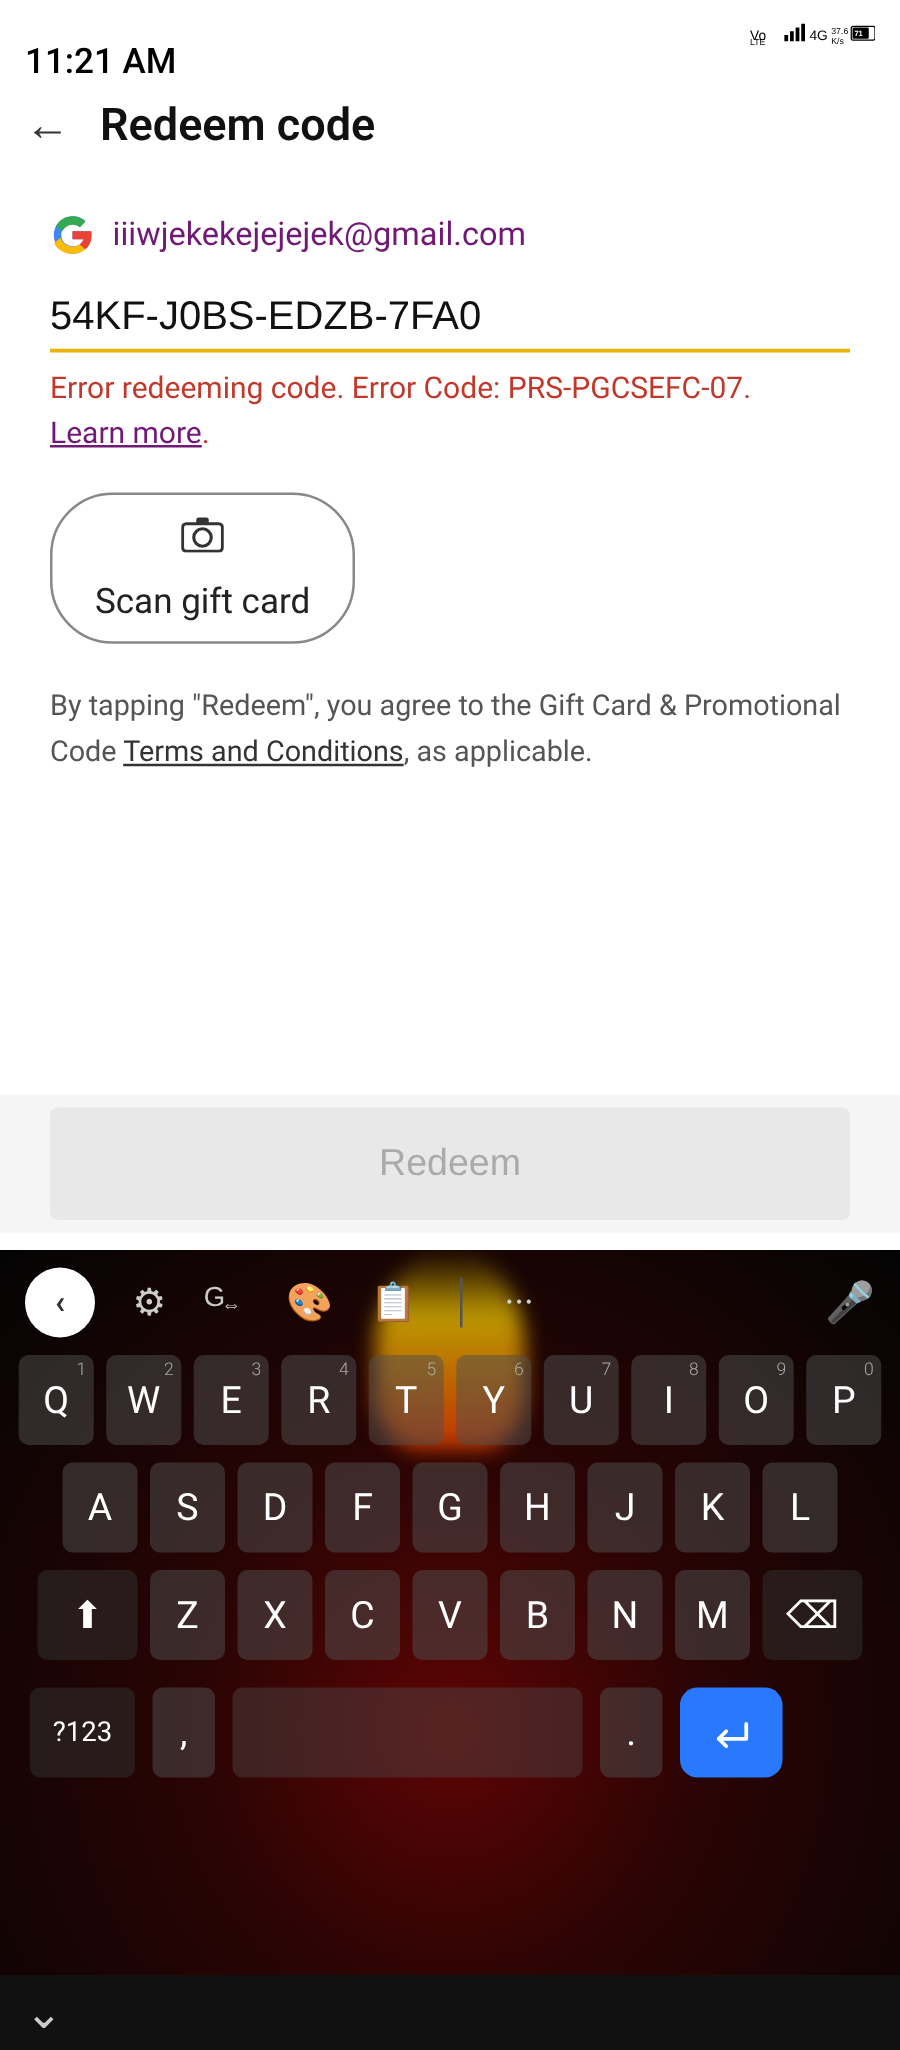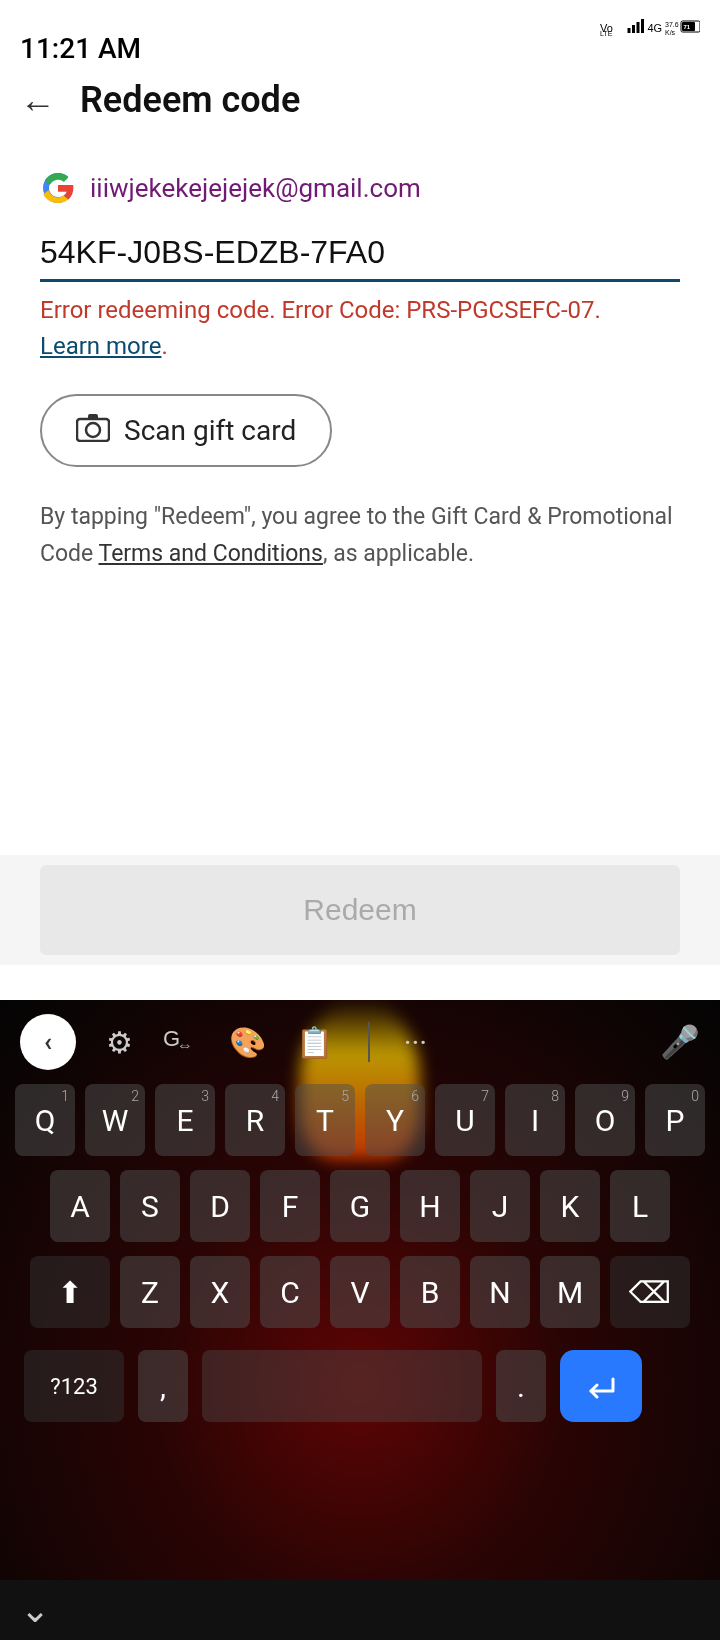--- a/index.html
+++ b/index.html
@@ -86,51 +86,52 @@
 
     
     .code-input-wrapper {
       margin-bottom: 10px;
     }
     .code-input {
       width: 100%;
       font-size: 32px;
       color: #111;
       border: none;
-      border-bottom: 3px solid #0c4a6e;
+      border-bottom: 3px solid #eab308;
       outline: none;
       padding-bottom: 8px;
       background: transparent;
     }
 
     
     .error-message {
       font-size: 24px;
       color: #c0392b;
       margin-bottom: 30px;
       line-height: 1.5;
     }
     .error-message .learn-more {
-      color: #0c4a6e;
+      color: #701a75;
       text-decoration: underline;
       cursor: pointer;
       margin-top: 36px;
     }
 
     
     .scan-btn {
       display: inline-flex;
       align-items: center;
       gap: 14px;
       border: 2px solid #888;
       border-radius: 50px;
       padding: 16px 34px;
       background: #fff;
       cursor: pointer;
       margin-bottom: 32px;
+      flex-direction: column;
     }
     .camera-icon {
       font-size: 30px;
       color: #333;
     }
     .scan-btn-label {
       font-size: 28px;
       color: #222;
       font-weight: 400;
     }
@@ -143,21 +144,21 @@
     }
     .terms-link {
       color: #333;
       text-decoration: underline;
       margin-top: 32px;
     }
 
     
     .redeem-bar {
       position: absolute;
-      bottom: 675px;
+      bottom: 654px;
       left: 0;
       width: 100%;
       padding: 10px 40px;
       background: #f5f5f5;
     }
     .redeem-button {
       width: 100%;
       padding: 28px;
       background: #e8e8e8;
       border: none;
@@ -468,21 +469,21 @@
       <div class="kb-key">X</div>
       <div class="kb-key">C</div>
       <div class="kb-key">V</div>
       <div class="kb-key">B</div>
       <div class="kb-key">N</div>
       <div class="kb-key">M</div>
       <div class="kb-key kb-key-special">⌫</div>
     </div>
 
     <div class="kb-bottom">
-      <div class="kb-key kb-key-special" style="width:100px;font-size:22px;">?123</div>
+      <div class="kb-key kb-key-special" style="width:84px;font-size:22px;">?123</div>
       <div class="kb-key" style="width:50px;">,</div>
       <div class="kb-key kb-key-space"></div>
       <div class="kb-key" style="width:50px;">.</div>
       <div class="kb-key-enter">
         <svg viewBox="0 0 36 30" fill="none">
           <polyline points="30,8 30,20 8,20" stroke="#fff" stroke-width="3" fill="none" stroke-linecap="round" stroke-linejoin="round"></polyline>
           <polyline points="14,14 8,20 14,26" stroke="#fff" stroke-width="3" fill="none" stroke-linecap="round" stroke-linejoin="round"></polyline>
         </svg>
       </div>
     </div>

